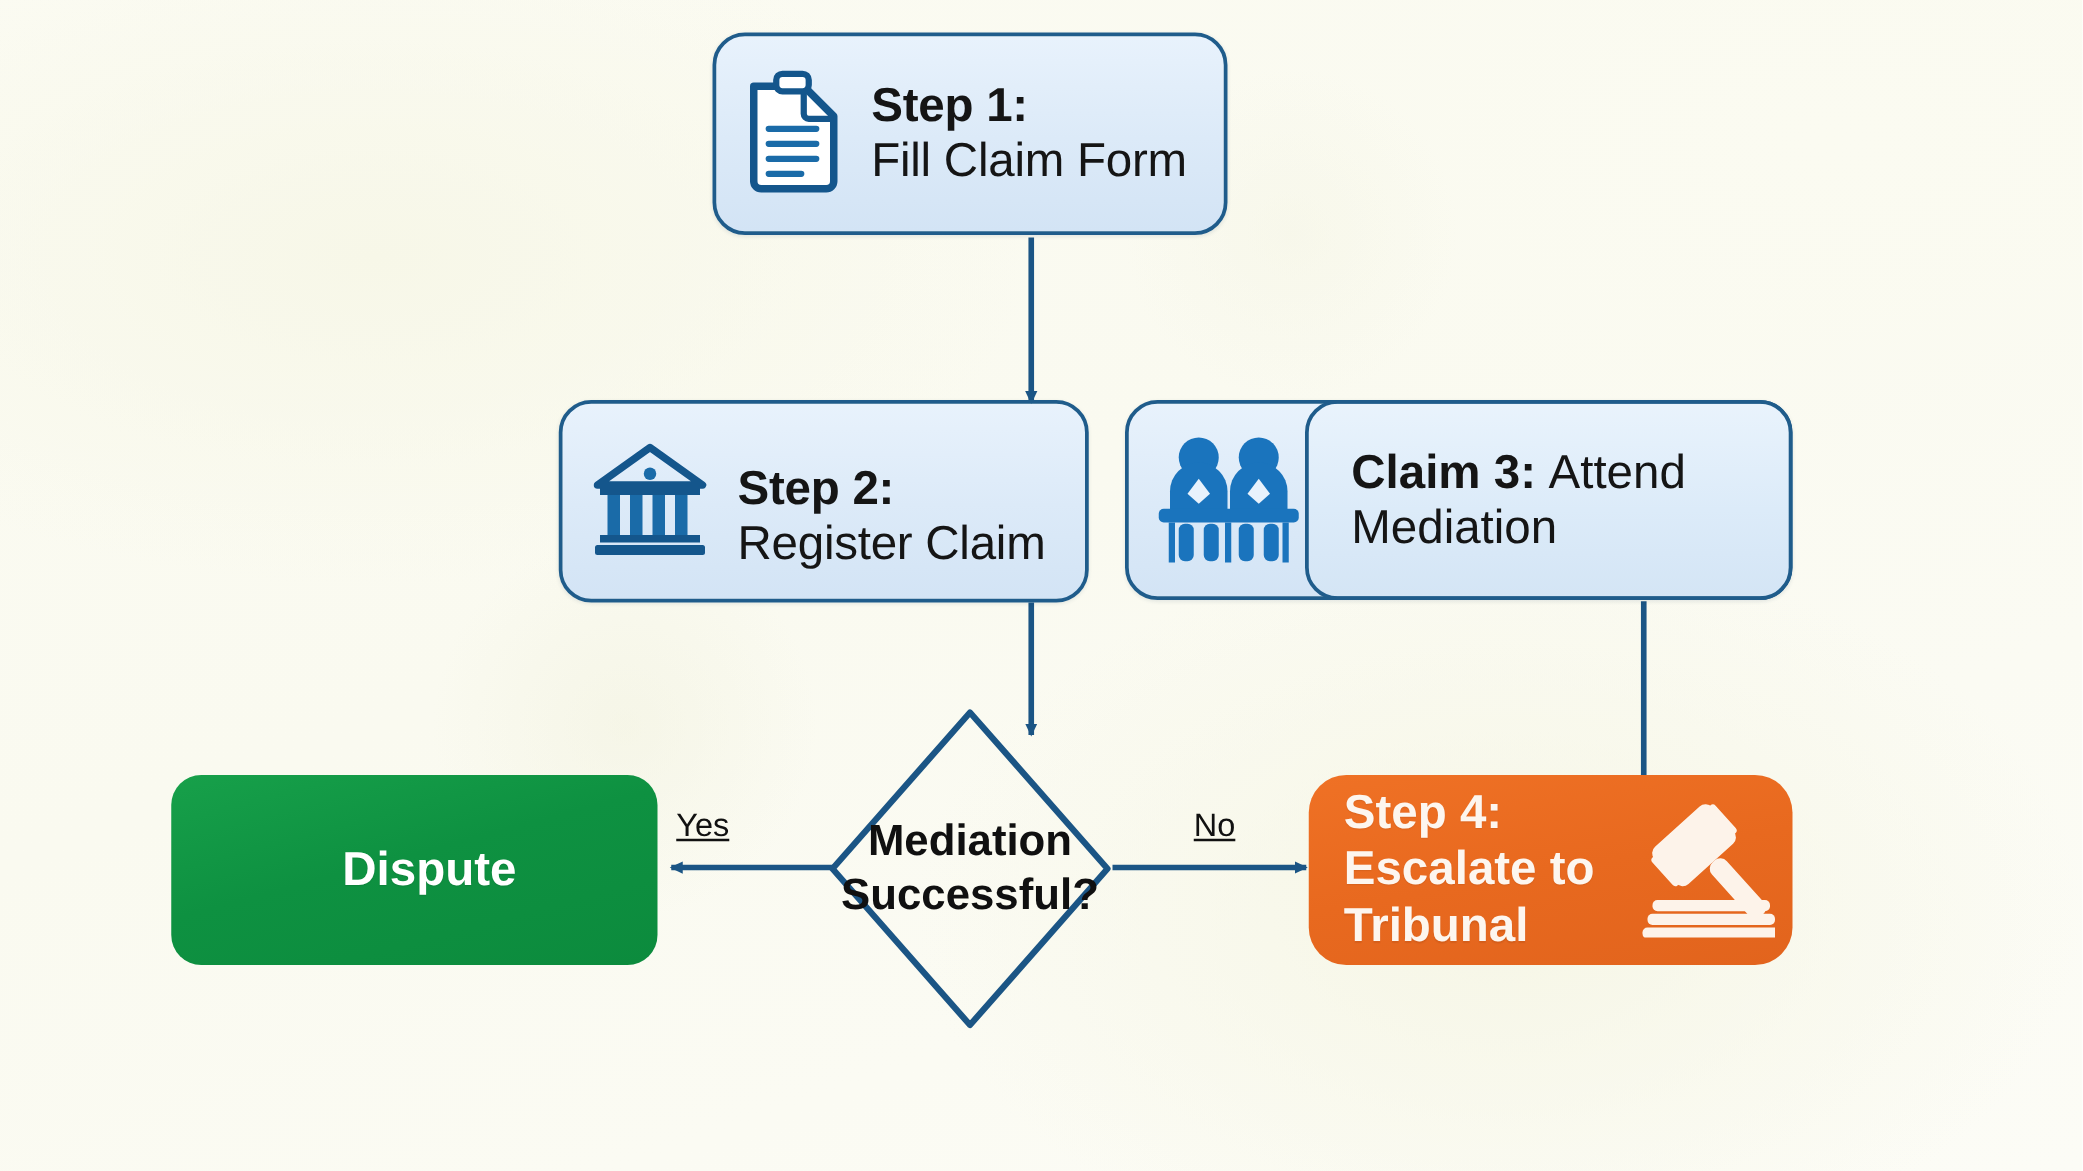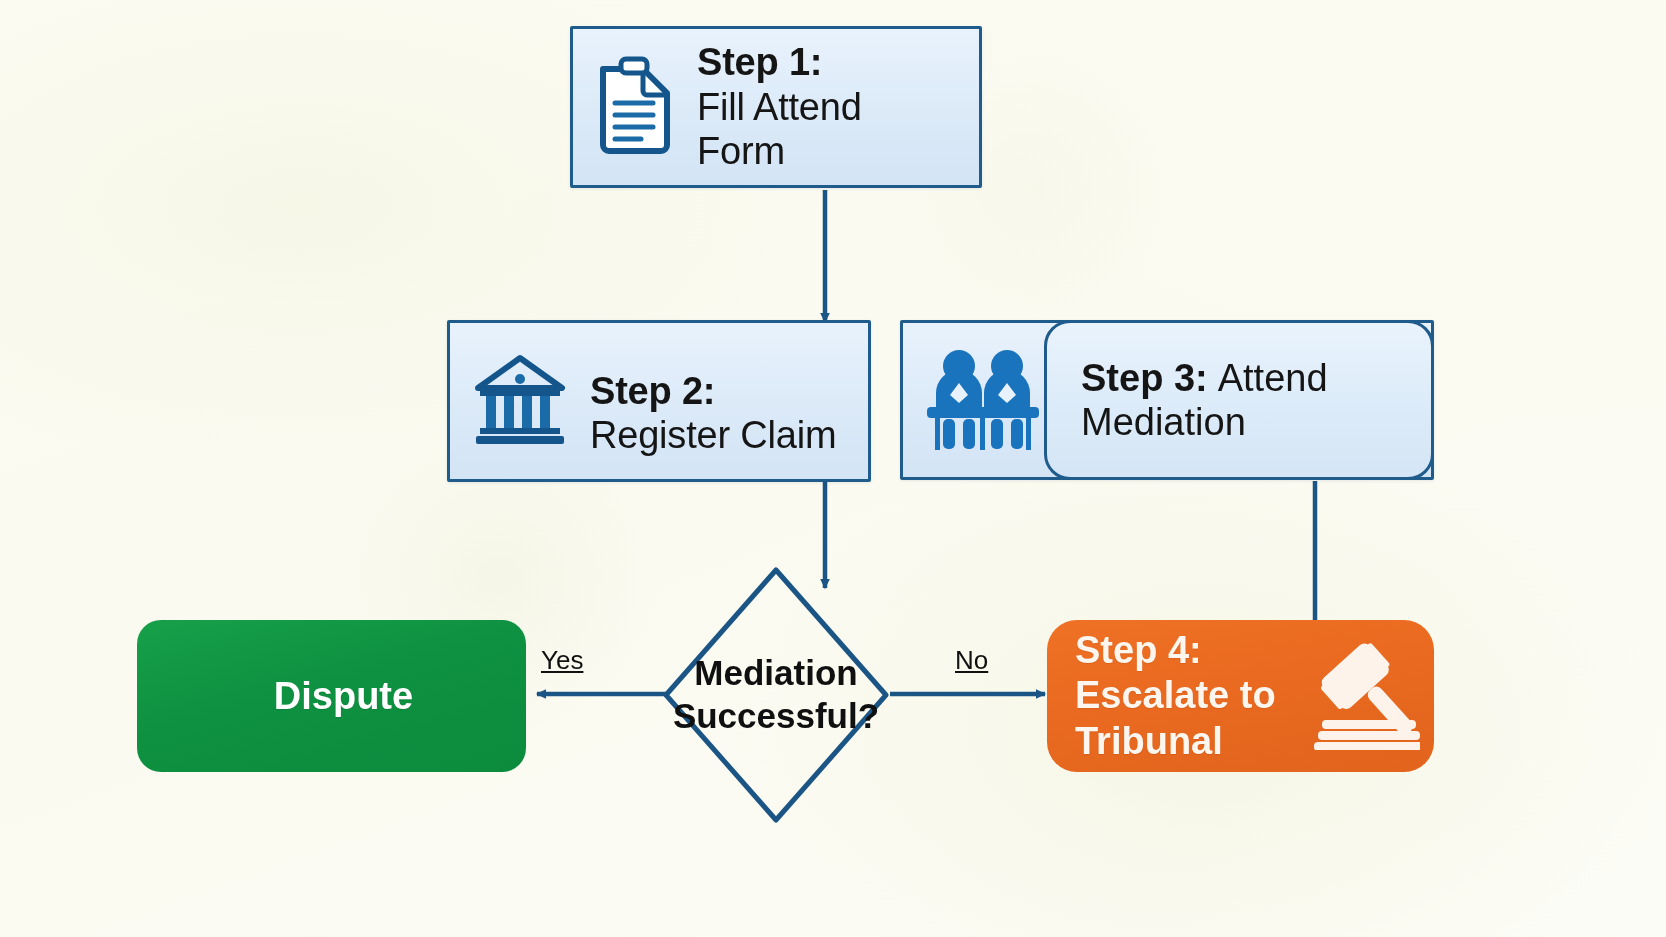--- a/index.html
+++ b/index.html
@@ -37,21 +37,21 @@
     position: absolute;
     box-sizing: border-box;
     display: flex;
     align-items: center;
     z-index: 5;
   }
 
   
   .box-blue {
     border: 3px solid #1f5c8b;
-    border-radius: 2px;
+    border-radius: 26px;
     background: linear-gradient(180deg, #e8f2fc 0%, #dceaf8 52%, #d3e4f5 100%);
     box-shadow: 0 1px 3px rgba(40,70,100,0.10);
   }
   .box-blue .label {
     color: #151515;
     font-size: 38px;
     line-height: 1.17;
     letter-spacing: -0.2px;
   }
   .box-blue .label b { font-weight: 700; }
@@ -190,21 +190,21 @@
         <g stroke="#1a6ba8" stroke-width="5" stroke-linecap="round">
           <line x1="20" y1="50" x2="58" y2="50"></line>
           <line x1="20" y1="62" x2="58" y2="62"></line>
           <line x1="20" y1="74" x2="58" y2="74"></line>
           <line x1="20" y1="86" x2="46" y2="86"></line>
         </g>
       </svg>
     </span>
     <span class="label" style="margin-left:22px;">
       <b>Step 1:</b><br>
-      <span>Fill Attend Form</span>
+      <span>Fill Claim Form</span>
     </span>
   </div>
 
   <div class="node box-blue" style="left:447px; top:320px; width:424px; height:162px; padding:0 20px 0 24px;">
     <span class="icon">
       <svg width="92" height="94" viewBox="0 0 92 94" xmlns="http://www.w3.org/2000/svg">
         <path d="M46 6 L88 36 H4 Z" fill="none" stroke="#14568c" stroke-width="6" stroke-linejoin="round"></path>
         <circle cx="46" cy="27" r="5" fill="#1a6ba8"></circle>
         <g fill="#1a6ba8">
           <rect x="12" y="44" width="10" height="32"></rect>
@@ -244,21 +244,21 @@
           <rect x="6" y="64" width="112" height="11" rx="4"></rect>
           <rect x="14" y="75" width="5" height="32"></rect>
           <rect x="105" y="75" width="5" height="32"></rect>
           <rect x="59" y="75" width="5" height="32"></rect>
         </g>
       </svg>
     </span>
   </div>
   <div class="inner-plate" style="left:1044px; top:320px; width:390px; height:160px;">
     <span class="label">
-      <b>Step 3:</b><span style="margin-left:10px;margin-top:24px;">Attend</span><br>
+      <b>Claim 3:</b><span style="margin-left:10px;margin-top:24px;">Attend</span><br>
       <span>Mediation</span>
     </span>
   </div>
 
   <div class="diamond-wrap" style="left:660px; top:564px; width:232px; height:262px;">
     <svg width="232" height="262" viewBox="0 0 232 262" xmlns="http://www.w3.org/2000/svg">
       <polygon points="116,6 226,131 116,256 6,131" fill="none" stroke="#1b5585" stroke-width="5" stroke-linejoin="round"></polygon>
     </svg>
     <div class="diamond-text">
       <span>Mediation</span>

